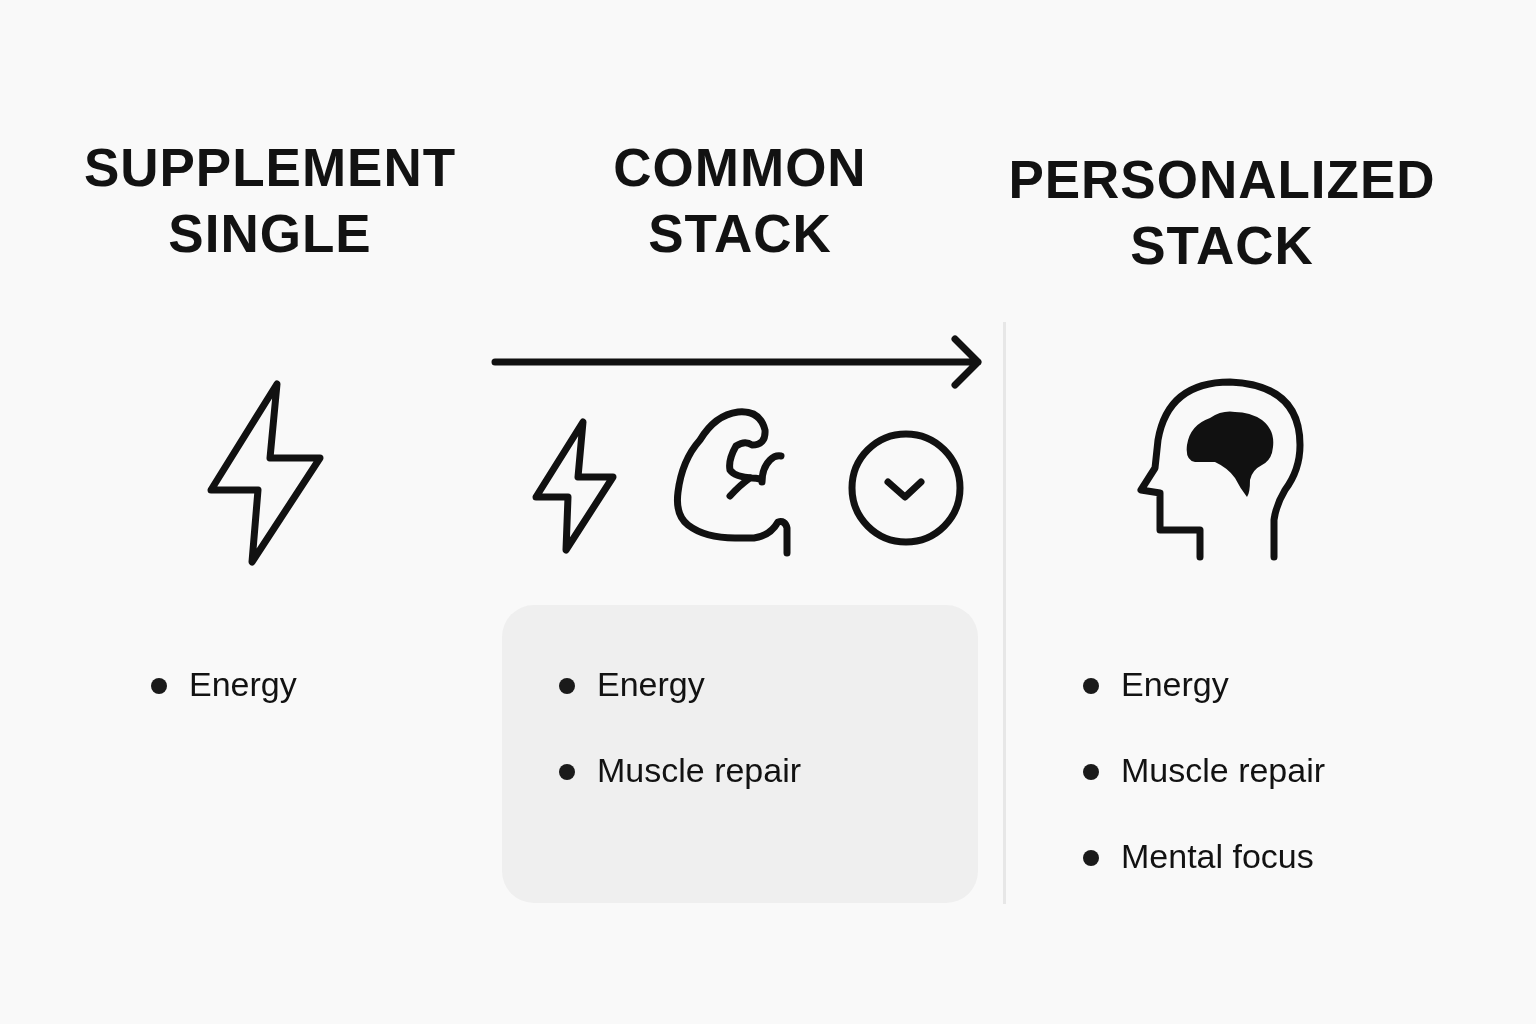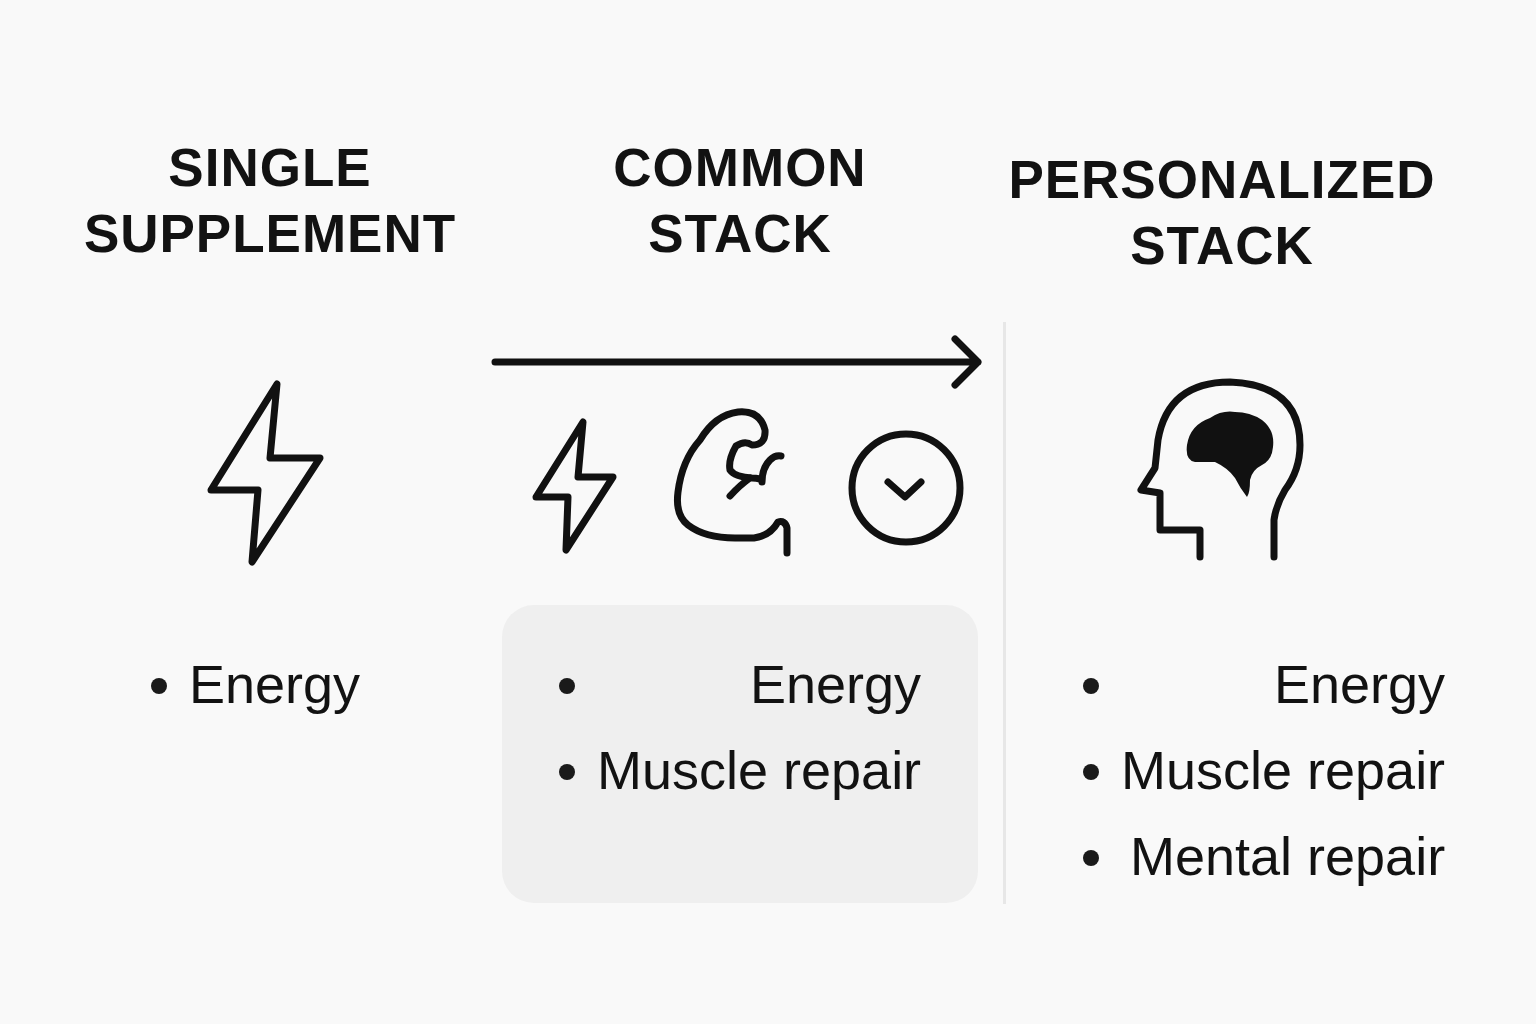--- a/index.html
+++ b/index.html
@@ -32,37 +32,37 @@
       position: absolute; left: 1003px; top: 322px;
       width: 3px; height: 582px; background: #e7e7e7;
     }
     .card {
       position: absolute; left: 502px; top: 605px;
       width: 476px; height: 298px;
       background: #efefef; border-radius: 32px;
     }
     ul.bullets {
       position: absolute; margin: 0; padding: 0; list-style: none;
-      font-size: 54px; line-height: 86px; color: #121212; text-align: right;
+      font-size: 34px; line-height: 86px; color: #121212;
     }
     ul.bullets li { position: relative; padding-left: 38px; white-space: nowrap; }
     ul.bullets li::before {
       content: ""; position: absolute; left: 0; top: 37px;
       width: 16px; height: 16px; border-radius: 50%; background: #1a1a1a;
     }
     #list1 { left: 151px; top: 641px; }
     #list2 { left: 559px; top: 641px; }
     #list3 { left: 1083px; top: 641px; }
   </style>
 </head>
 <body>
 
 <div class="heading" id="h1">
+  <span>SUPPLEMENT</span>
   <span>SINGLE</span>
-  <span>SUPPLEMENT</span>
 </div>
 <div class="heading" id="h2">
   <span>COMMON</span>
   <span>STACK</span>
 </div>
 <div class="heading" id="h3">
   <span>PERSONALIZED</span>
   <span>STACK</span>
 </div>
 
@@ -97,14 +97,14 @@
 <ul class="bullets" id="list1">
   <li>Energy</li>
 </ul>
 <ul class="bullets" id="list2">
   <li>Energy</li>
   <li>Muscle repair</li>
 </ul>
 <ul class="bullets" id="list3">
   <li>Energy</li>
   <li>Muscle repair</li>
-  <li>Mental repair</li>
+  <li>Mental focus</li>
 </ul>
 
 </body></html>

